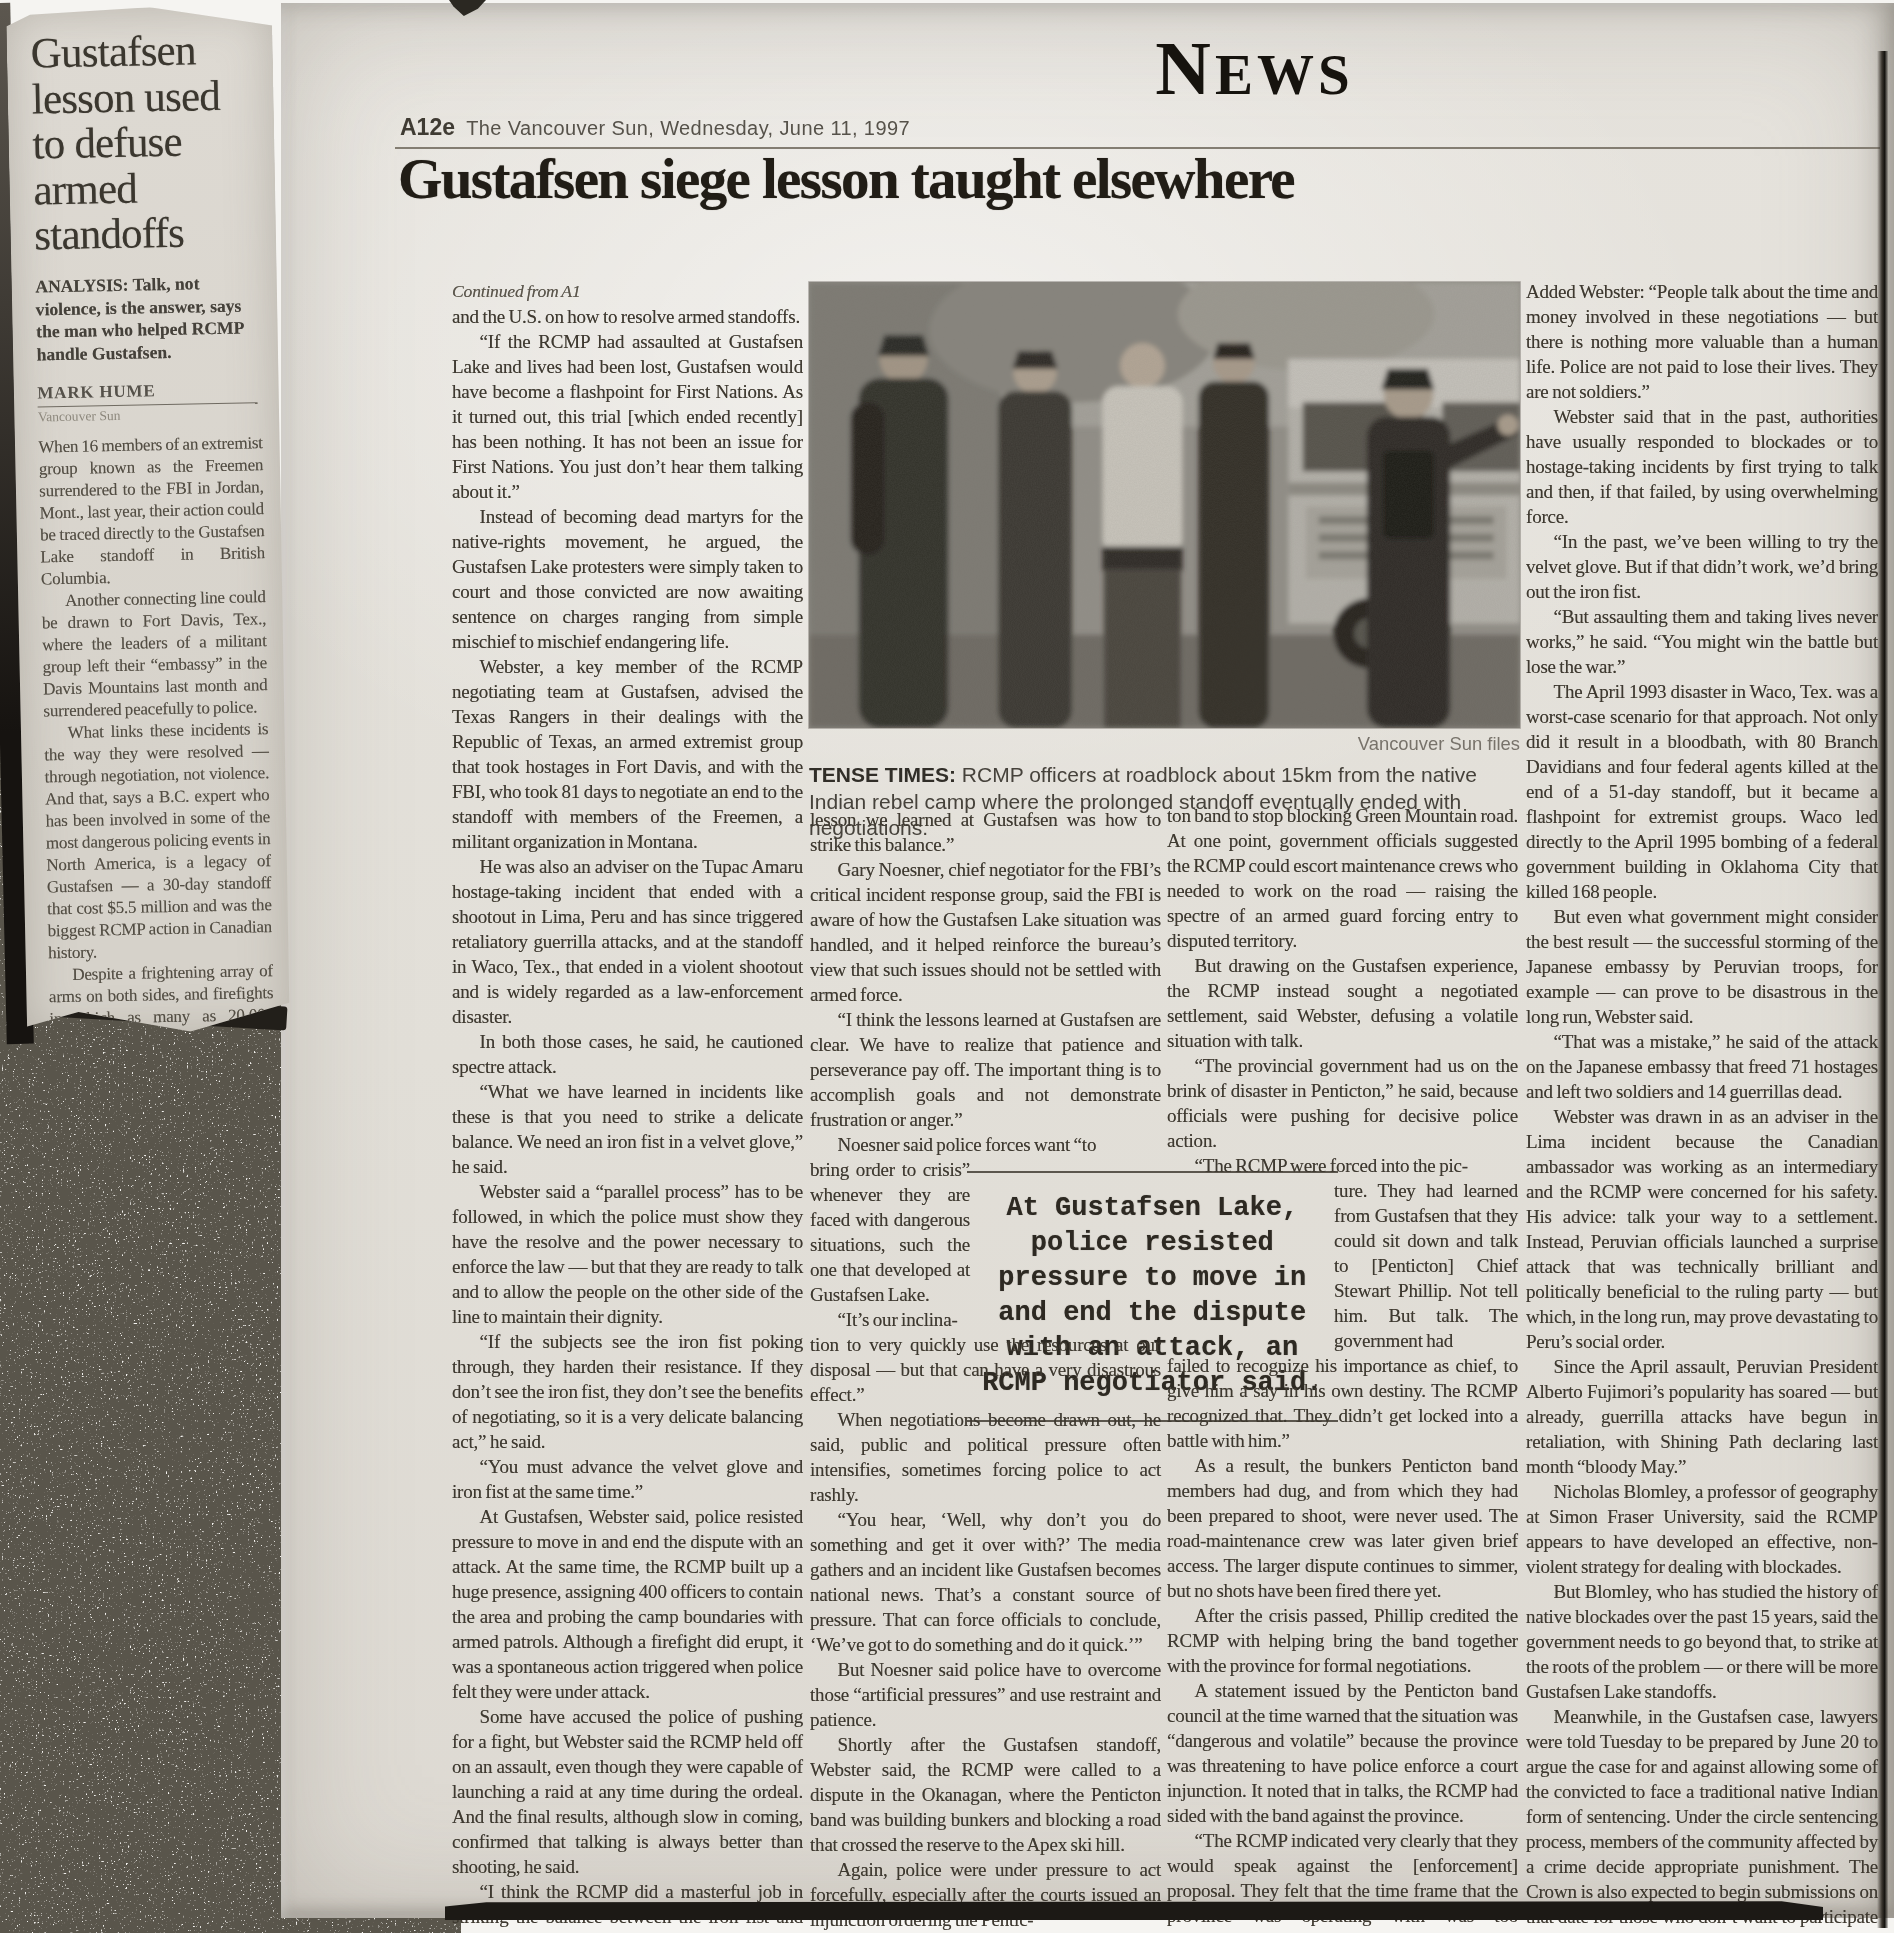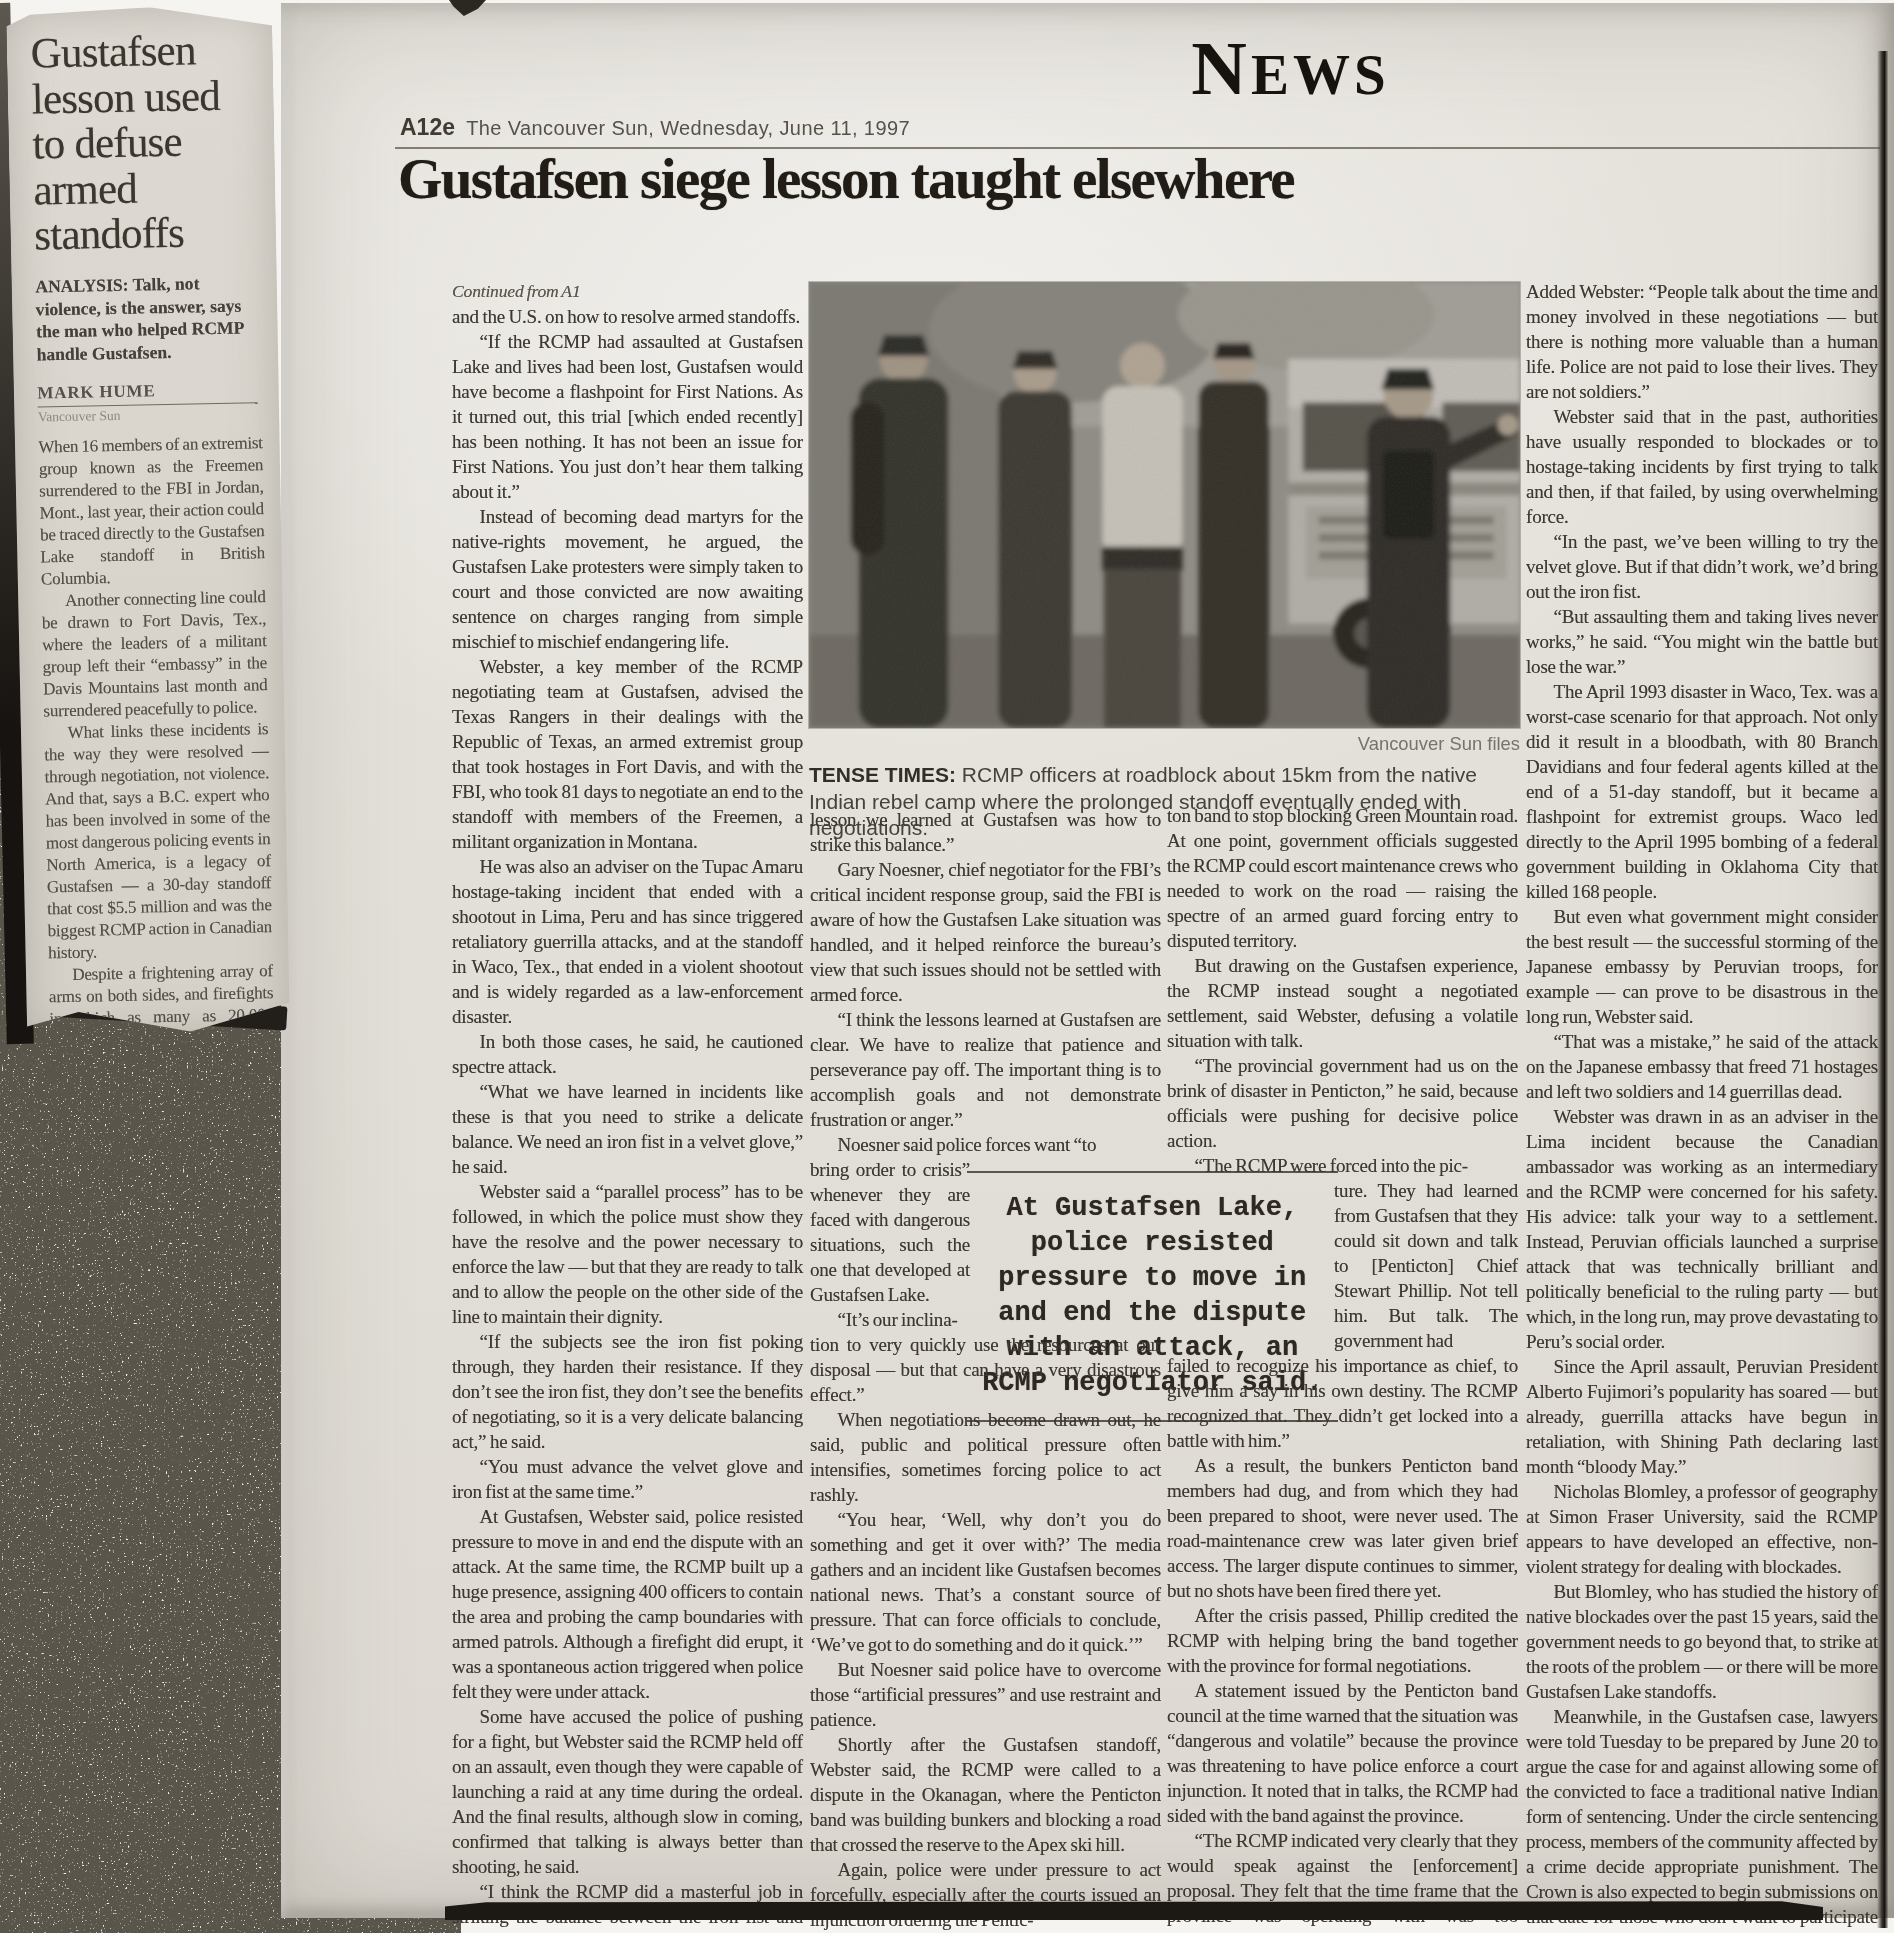--- a/index.html
+++ b/index.html
@@ -16,21 +16,21 @@
       background:
         radial-gradient(ellipse 1123px 722px at 40% 18%, rgba(255,255,255,.5), rgba(255,255,255,0) 70%),
         linear-gradient(180deg,#e6e3dd 0%,#e2dfd8 55%,#ddd9d2 100%);
       box-shadow: inset 0 0 128px rgba(110,104,93,.28), inset -13px 0 27px rgba(80,75,66,.33),
                   inset 4.8px 0 8px rgba(255,255,255,.55), inset 0 -6.4px 14.4px rgba(90,84,74,.25);}
   .folio{position:absolute;left:119px;top:111px;font-family:"Liberation Sans",sans-serif;
       color:#56524a;font-size:20px;letter-spacing:0.4px;white-space:nowrap;}
   .folio b{font-size:23px;color:#3f3b33;margin-right:11.2px;letter-spacing:0;}
   .folio-rule{position:absolute;left:114px;top:144px;width:1485px;height:1.6px;
       background:linear-gradient(90deg,#7b766c,#8d8必 0);background:#837d72;}
-  .section{position:absolute;left:849px;top:27px;width:321px;text-align:center;color:#16130e;
+  .section{position:absolute;left:813px;top:27px;width:321px;text-align:center;color:#16130e;
       font-weight:700;letter-spacing:4px;line-height:1;}
   .section .n1{font-size:77px;}
   .section .n2{font-size:57px;}
   h1.headline{position:absolute;left:117px;top:146px;margin:0;font-size:57px;line-height:1.05;
       font-weight:700;color:#211d16;letter-spacing:-1.6px;white-space:nowrap;
       text-shadow:0 0 0.8px rgba(33,29,22,.6);}
   
   .col{position:absolute;width:351px;font-size:19px;line-height:25px;text-align:justify;
       color:#3e3930;letter-spacing:-0.2px;word-spacing:-1px;
       text-shadow:0 0 0.6px rgba(62,57,48,.55);}

